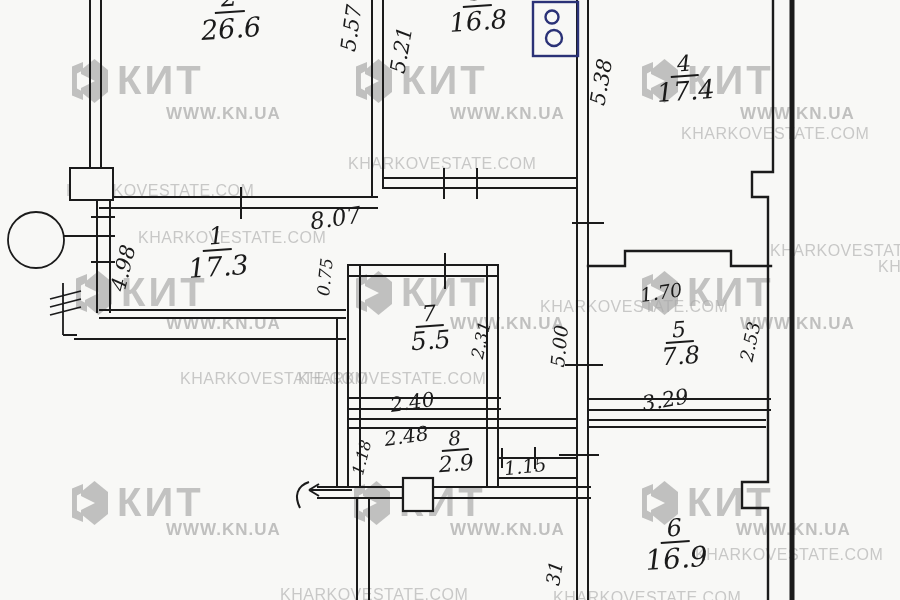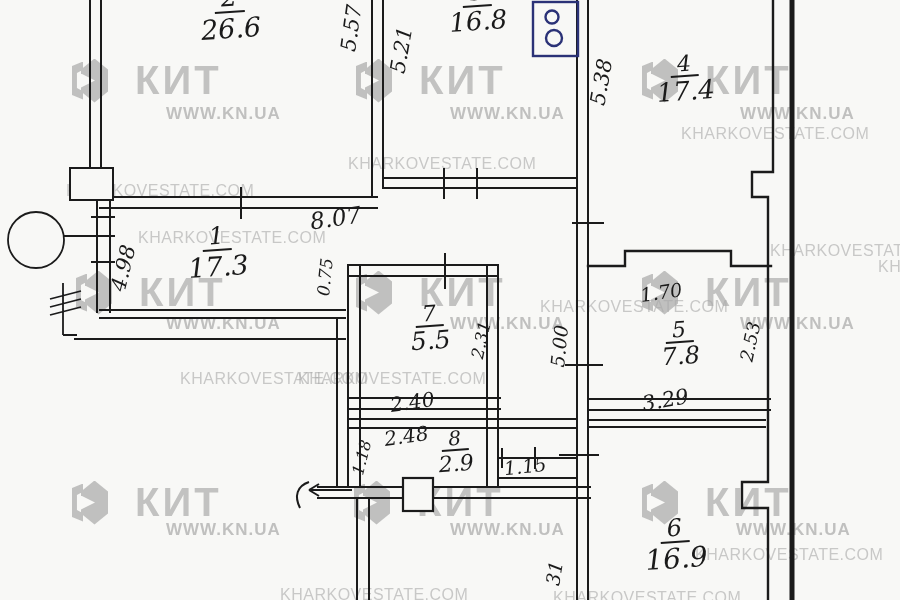--- a/index.html
+++ b/index.html
@@ -1,21 +1,21 @@
 <!DOCTYPE html>
 <html><head>
 <meta charset="utf-8">
 <style>
   html,body{margin:0;padding:0}
   body{width:900px;height:600px;overflow:hidden;position:relative;background:#f8f8f6;
        font-family:"Liberation Sans",sans-serif}
   #plan{position:absolute;left:0;top:0;width:900px;height:600px}
   
   .wm{position:absolute;white-space:nowrap;user-select:none}
-  .kit{display:flex;align-items:center;gap:27px;opacity:.5}
+  .kit{display:flex;align-items:flex-end;gap:9px;opacity:.5}
   .kitlogo{width:36px;height:44px;position:relative;flex:0 0 auto}
   .kitlogo .br{position:absolute;left:0;top:3px;width:11px;height:38px;background:#8a8a8a;
      clip-path:polygon(0 12%,100% 0,100% 22%,45% 30%,45% 70%,100% 78%,100% 100%,0 88%)}
   .kitlogo .hx{position:absolute;left:9px;top:0;width:27px;height:44px;background:#8a8a8a;
      clip-path:polygon(50% 0,100% 25%,100% 75%,50% 100%,0 75%,0 25%)}
   .kitlogo .ntc{position:absolute;left:9px;top:15px;width:14px;height:14px;background:#f8f8f6;
      clip-path:polygon(0 0,100% 50%,0 100%)}
   .kittext{font-size:40px;font-weight:bold;color:#8d8d8d;letter-spacing:3px}
   .knua{font-size:17px;font-weight:bold;color:#9c9c9c;letter-spacing:1px;opacity:.6}
   .khes{font-size:16px;color:#ababab;letter-spacing:.5px;opacity:.62}

